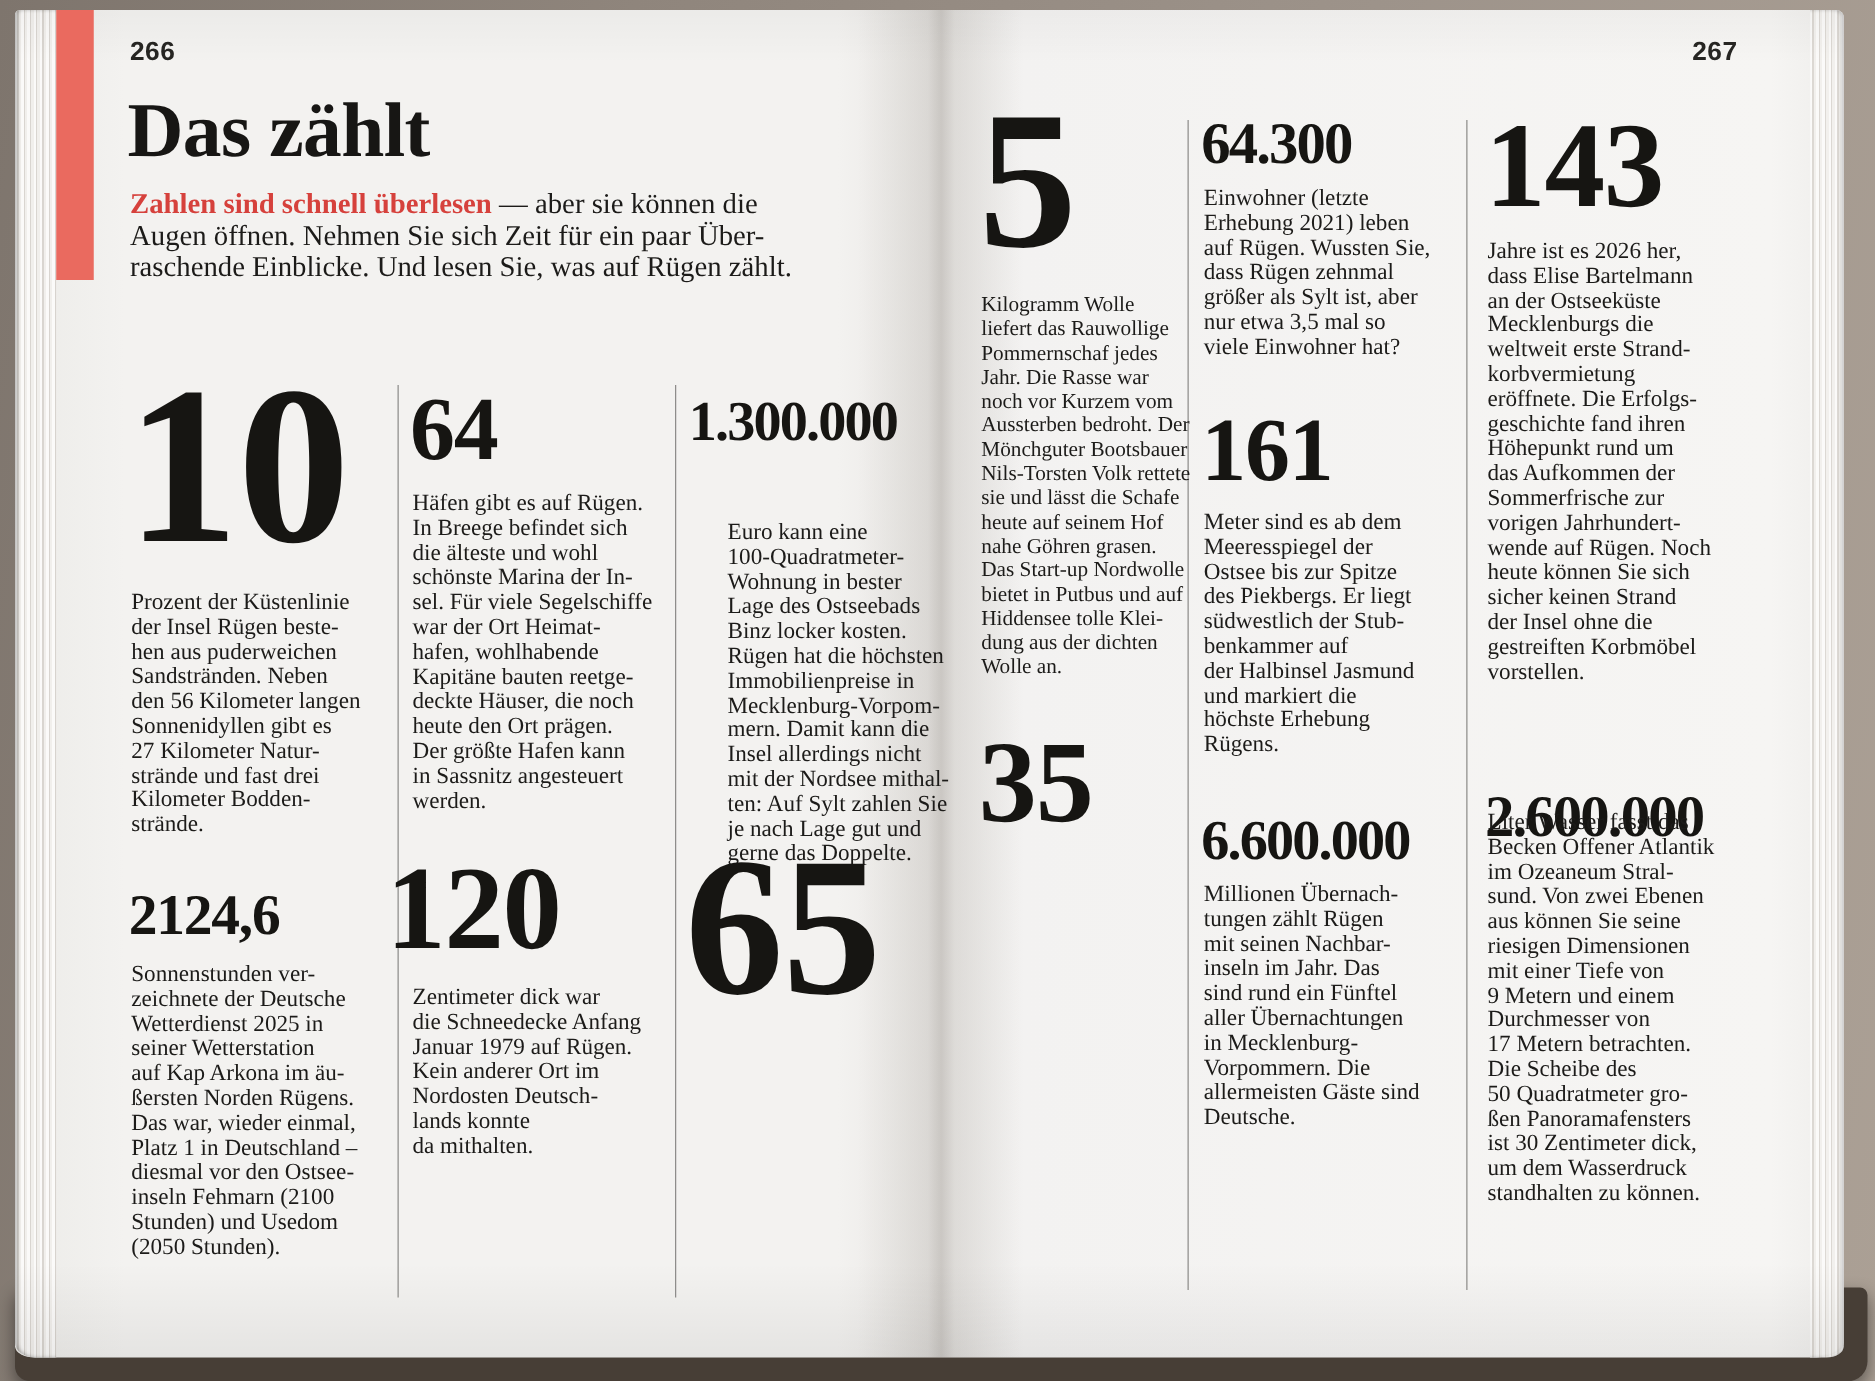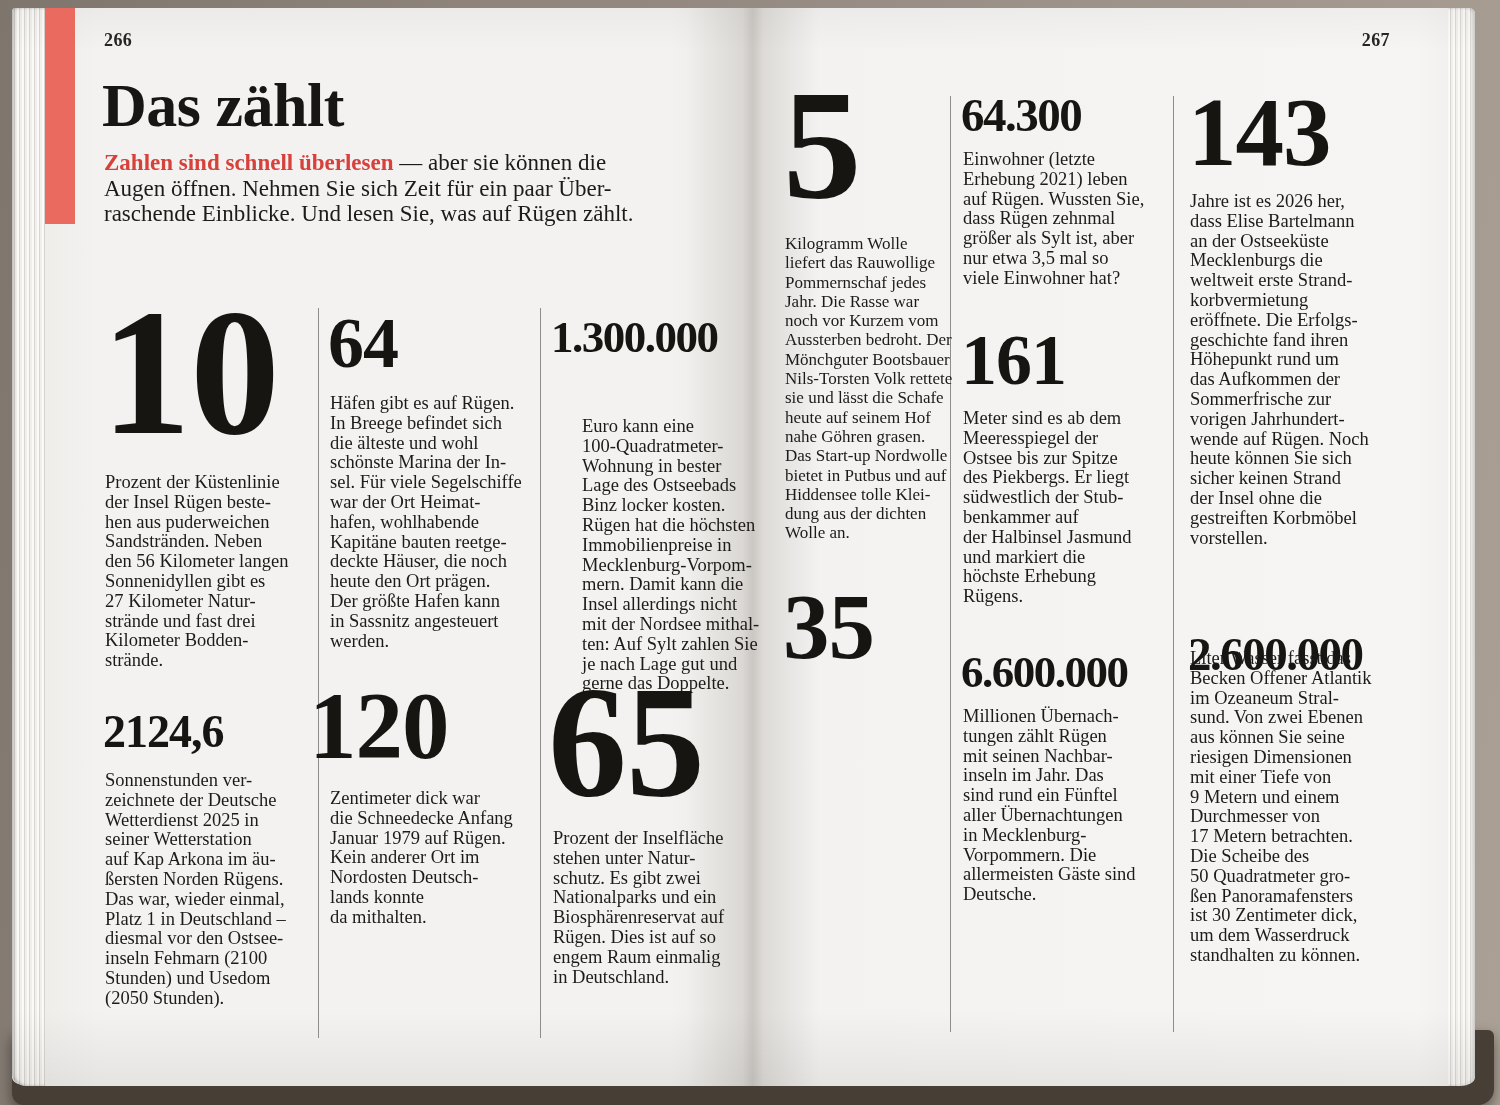--- a/index.html
+++ b/index.html
@@ -24,22 +24,22 @@
   .edge-right{position:absolute;left:1448px;top:8px;width:27px;height:1078px;
     background:repeating-linear-gradient(90deg,#fbfaf9 0 2px,#dcd8d3 2px 3px,#f2f0ed 3px 5px);
     border-radius:0 6px 14px 0 / 0 6px 9px 0;
     box-shadow:inset -2px 0 3px rgba(0,0,0,.2);}
   .gutter{position:absolute;left:686px;top:8px;width:134px;height:1078px;pointer-events:none;
     background:linear-gradient(90deg,rgba(60,50,40,0) 0%,rgba(60,50,40,.08) 42%,rgba(60,50,40,.17) 50%,rgba(60,50,40,.07) 58%,rgba(60,50,40,0) 100%);}
   .page-vignette{position:absolute;left:12px;top:8px;width:1463px;height:1078px;pointer-events:none;
     background:linear-gradient(180deg,rgba(0,0,0,.03) 0,rgba(0,0,0,0) 4%,rgba(0,0,0,0) 93%,rgba(0,0,0,.06) 100%);
     border-radius:4px 6px 22px 16px / 4px 6px 12px 9px;}
   .accent-bar{position:absolute;left:45px;top:8px;width:30px;height:216px;background:#ea6a5f;}
-  .pagenum{position:absolute;font-family:Liberation Serif, serif;font-weight:700;
-    font-size:18px;color:#262522;letter-spacing:.4px;}
+  .pagenum{position:absolute;font-family:Liberation Sans, sans-serif;font-weight:700;
+    font-size:21px;color:#262522;letter-spacing:.4px;}
   .title{position:absolute;font-weight:700;font-size:62px;color:#171614;letter-spacing:-.5px;line-height:1;}
   .intro{position:absolute;font-size:23px;line-height:25.6px;color:#1c1b19;white-space:pre-line;margin:0;}
   .intro .lead{color:#d6413c;font-weight:700;}
   .num{position:absolute;font-weight:700;color:#161512;line-height:1;letter-spacing:-1px;white-space:nowrap;}
   .txt{position:absolute;font-size:18.5px;line-height:19.8px;color:#1c1b19;white-space:pre-line;}
   .txt.cond{font-size:17px;line-height:19.3px;}
   .vrule{position:absolute;width:1px;background:#8e8d8b;}
 </style>
 </head>
 <body>
@@ -119,28 +119,20 @@
 Rügen hat die höchsten
 Immobilienpreise in
 Mecklenburg-Vorpom-
 mern. Damit kann die
 Insel allerdings nicht
 mit der Nordsee mithal-
 ten: Auf Sylt zahlen Sie
 je nach Lage gut und
 gerne das Doppelte.</div>
   <div class="num" style="left:548px;top:663px;font-size:158px;">65</div>
-  <div class="txt" style="left:553px;top:829px;width:205px;">Prozent der Inselfläche
-stehen unter Natur-
-schutz. Es gibt zwei
-Nationalparks und ein
-Biosphärenreservat auf
-Rügen. Dies ist auf so
-engem Raum einmalig
-in Deutschland.</div>
 
   <div class="pagenum" style="left:1330px;top:30px;width:60px;text-align:right;">267</div>
 
   <div class="vrule" style="left:950px;top:96px;height:936px;"></div>
   <div class="vrule" style="left:1173px;top:96px;height:936px;"></div>
 
   <div class="num" style="left:783px;top:66px;font-size:157px;">5</div>
   <div class="txt cond" style="left:785px;top:234px;width:172px;">Kilogramm Wolle
 liefert das Rauwollige
 Pommernschaf jedes

